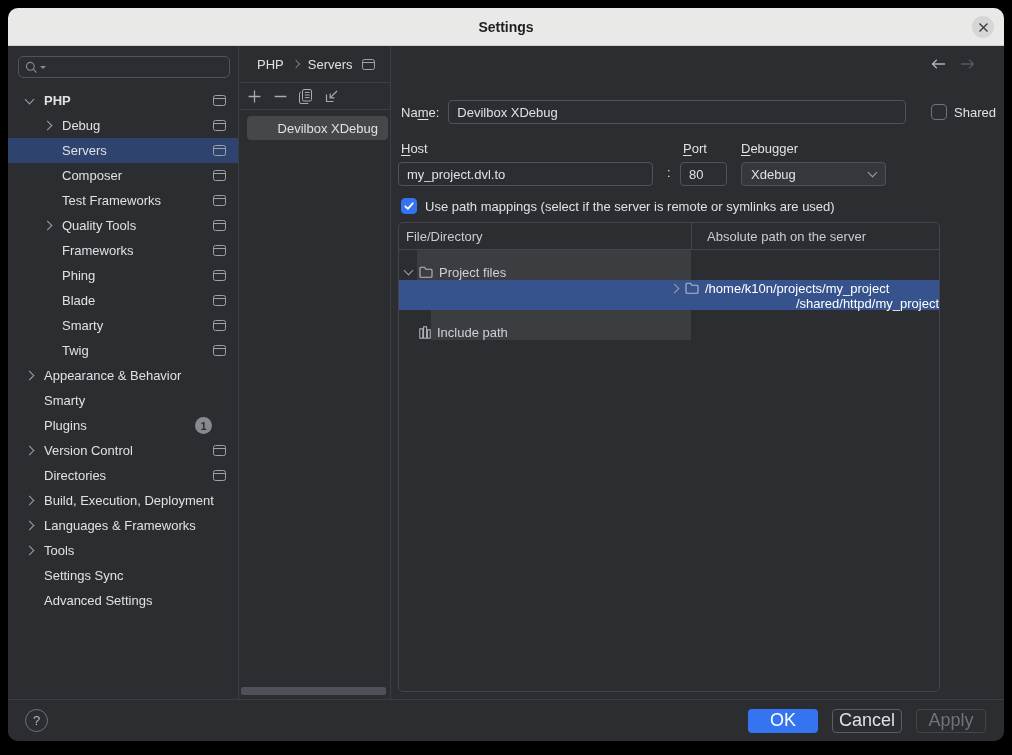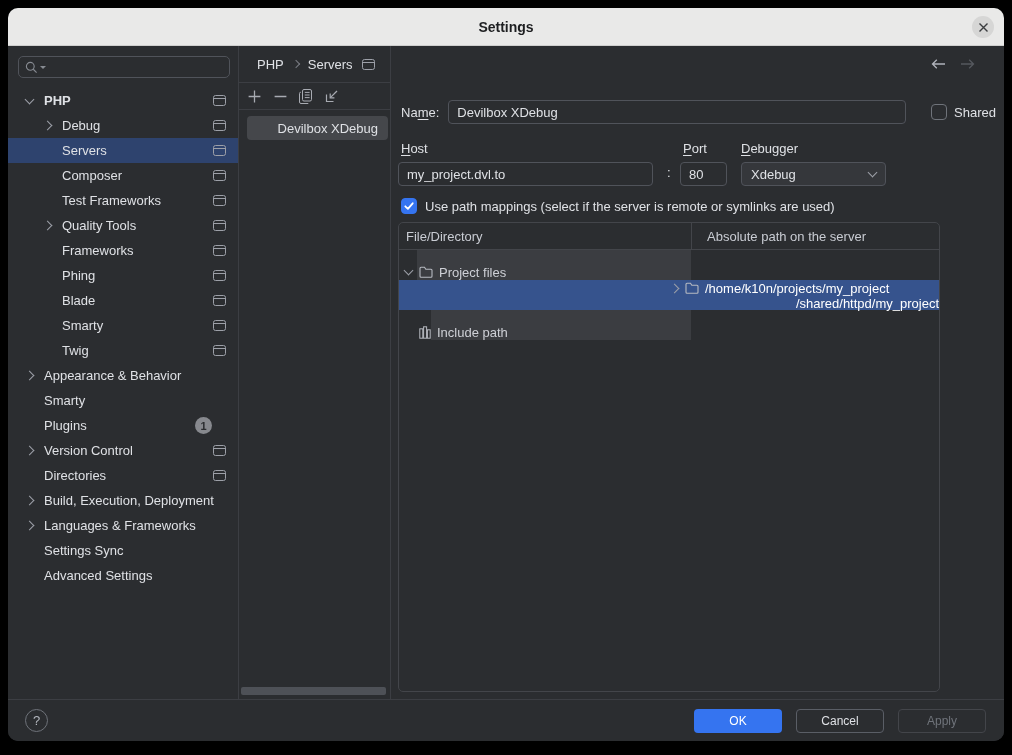--- a/index.html
+++ b/index.html
@@ -73,21 +73,21 @@
   .stripe.b{left:32px;width:260px;}
   .c1{width:292px;display:flex;align-items:center;position:relative;box-sizing:border-box;padding-left:6px;flex:none;}
   .trow.ind1 .c1{padding-left:24px;}
   .c1 .chevbox{width:14px;}
   .ticon{display:flex;margin-right:6px;}
   .c2{flex:1;padding-left:15px;display:flex;align-items:center;position:relative;}
   
   .footer{position:absolute;bottom:0;left:0;right:0;height:41px;border-top:1px solid #3c3e43;display:flex;align-items:center;background:#2b2d30;}
   .help-btn{margin-left:17px;width:23px;height:23px;border-radius:50%;border:1px solid #6f737a;color:#b4b8bf;display:flex;align-items:center;justify-content:center;font-size:13px;box-sizing:border-box;cursor:pointer;}
   .btns{margin-left:auto;margin-right:18px;display:flex;gap:14px;}
-  .btn{width:88px;height:24px;border-radius:4px;font-size:12px;display:flex;align-items:center;justify-content:center;box-sizing:border-box;cursor:pointer;}
+  .btn{width:70px;height:24px;border-radius:4px;font-size:18px;display:flex;align-items:center;justify-content:center;box-sizing:border-box;cursor:pointer;}
   .btn.primary{background:var(--accent,#3574f0);color:#fff;}
   .btn.secondary{border:1px solid #5a5e66;color:#dfe1e5;}
   .btn.disabled{border:1px solid #43454a;color:#6f737a;}
 </style>
 </head>
 <body>
 
 <div class="window" style="--accent: #3574f0; --sel: #2e436e; --tsel: #36538d;">
   <div class="titlebar">
     <span class="title">Settings</span>
@@ -271,20 +271,26 @@
             <span class="chevbox">
               <i class="chev right"></i>
             </span>
             <span class="tree-label">Build, Execution, Deployment</span>
           </div>
           <div class="tree-row lvl0">
             <span class="chevbox">
               <i class="chev right"></i>
             </span>
             <span class="tree-label">Languages &amp; Frameworks</span>
+          </div>
+          <div class="tree-row lvl0">
+            <span class="chevbox">
+              <i class="chev right"></i>
+            </span>
+            <span class="tree-label">Tools</span>
           </div>
           <div class="tree-row lvl0">
             <span class="chevbox"></span>
             <span class="tree-label">Settings Sync</span>
           </div>
           <div class="tree-row lvl0">
             <span class="chevbox"></span>
             <span class="tree-label">Advanced Settings</span>
           </div>
         </div>

